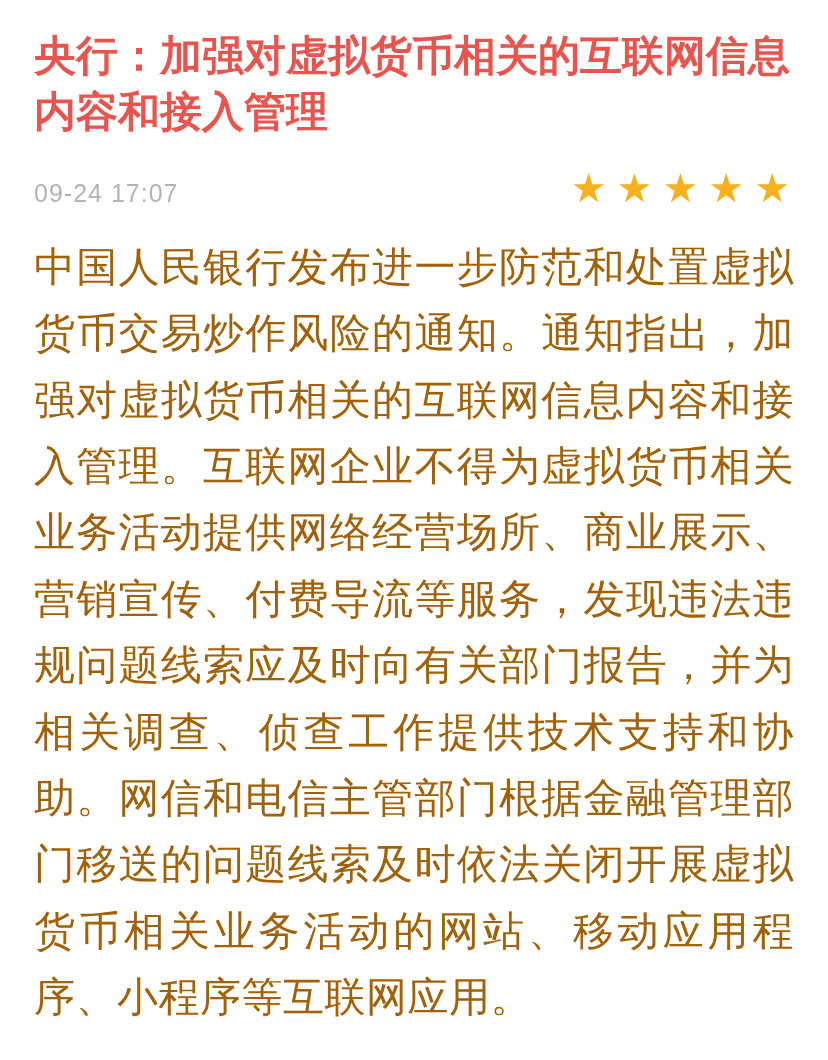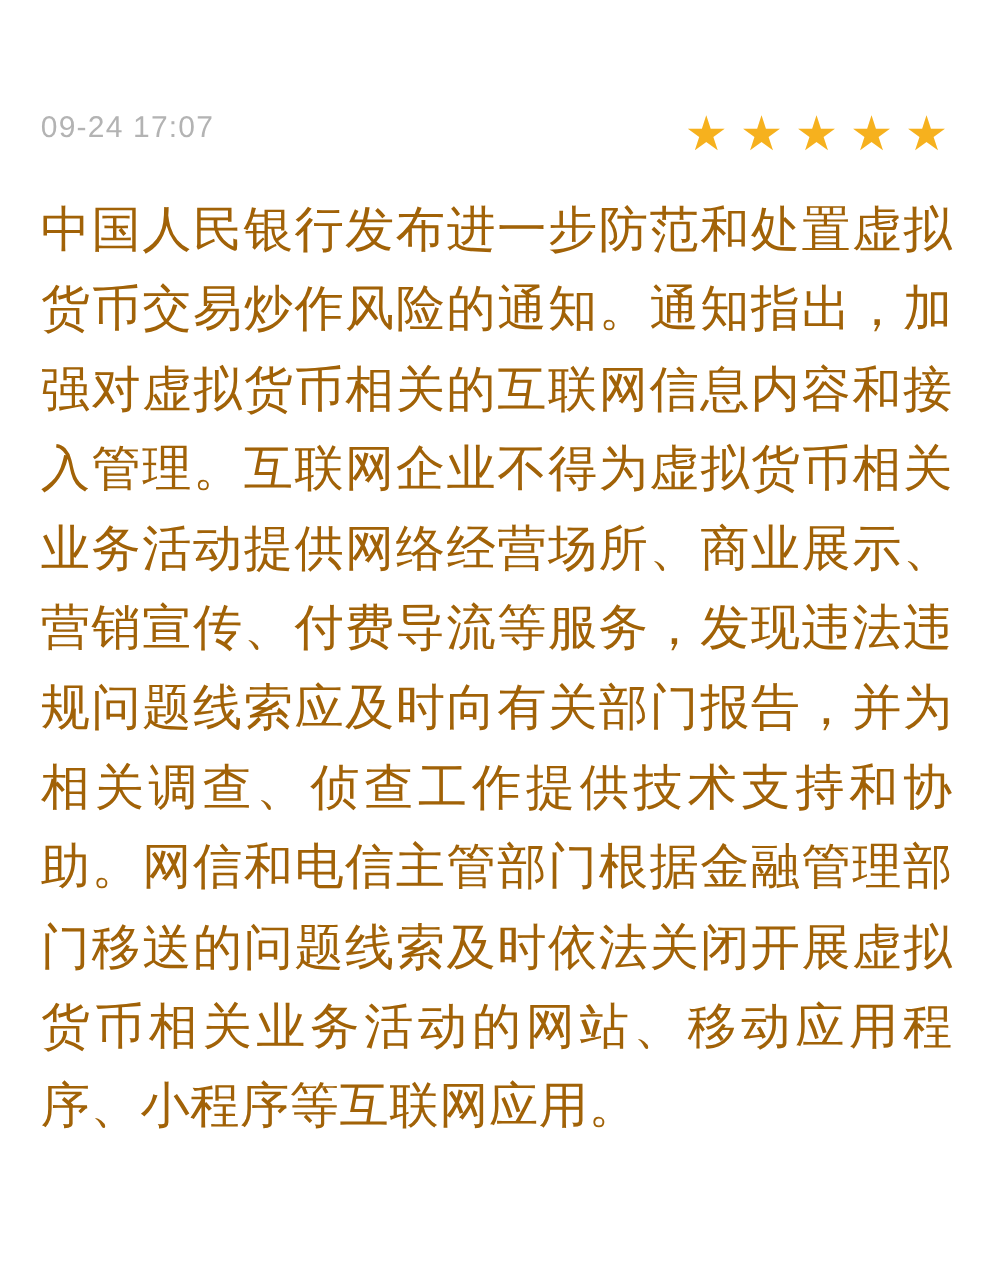--- a/index.html
+++ b/index.html
@@ -25,23 +25,23 @@
     padding: 0;
     color: #e8554e;
     font-size: 42px;
     line-height: 1.33;
     font-weight: bold;
     letter-spacing: 0px;
     word-break: break-all;
   }
   .meta-row {
     display: flex;
-    align-items: flex-start;
+    align-items: flex-end;
     justify-content: space-between;
-    margin-top: 64px;
+    margin-top: 28px;
     padding-right: 4px;
   }
   .timestamp {
     color: #b3b3b3;
     font-size: 25px;
     letter-spacing: 1px;
     font-weight: normal;
   }
   .rating {
     display: flex;
@@ -63,20 +63,21 @@
     text-align: justify;
     word-break: break-all;
     letter-spacing: 0.5px;
   }
 </style>
 </head>
 <body>
 
 <div class="article">
 
+  <h1 class="headline">央行：加强对虚拟货币相关的互联网信息内容和接入管理</h1>
 
   <div class="meta-row">
     <span class="timestamp">09-24 17:07</span>
     <div class="rating">
       <span class="star" style="color: rgb(246, 177, 30);">★</span>
       <span class="star" style="color: rgb(246, 177, 30);">★</span>
       <span class="star" style="color: rgb(246, 177, 30);">★</span>
       <span class="star" style="color: rgb(246, 177, 30);">★</span>
       <span class="star" style="color: rgb(246, 177, 30);">★</span>
     </div>

